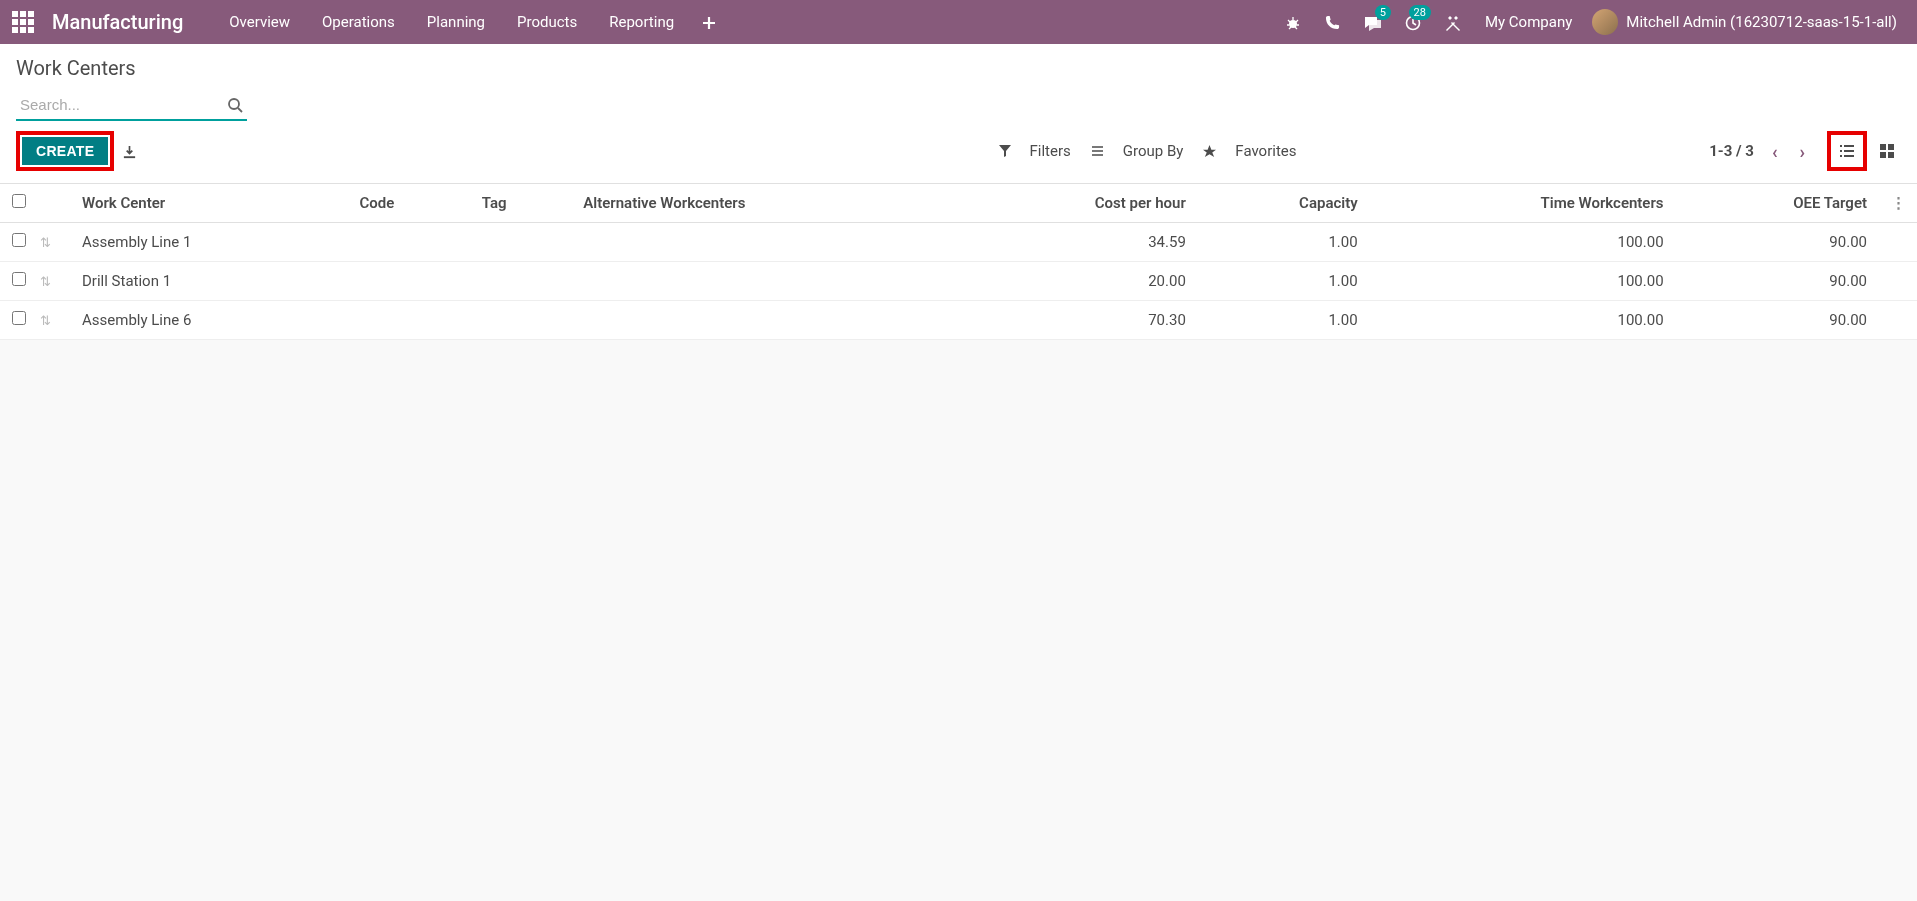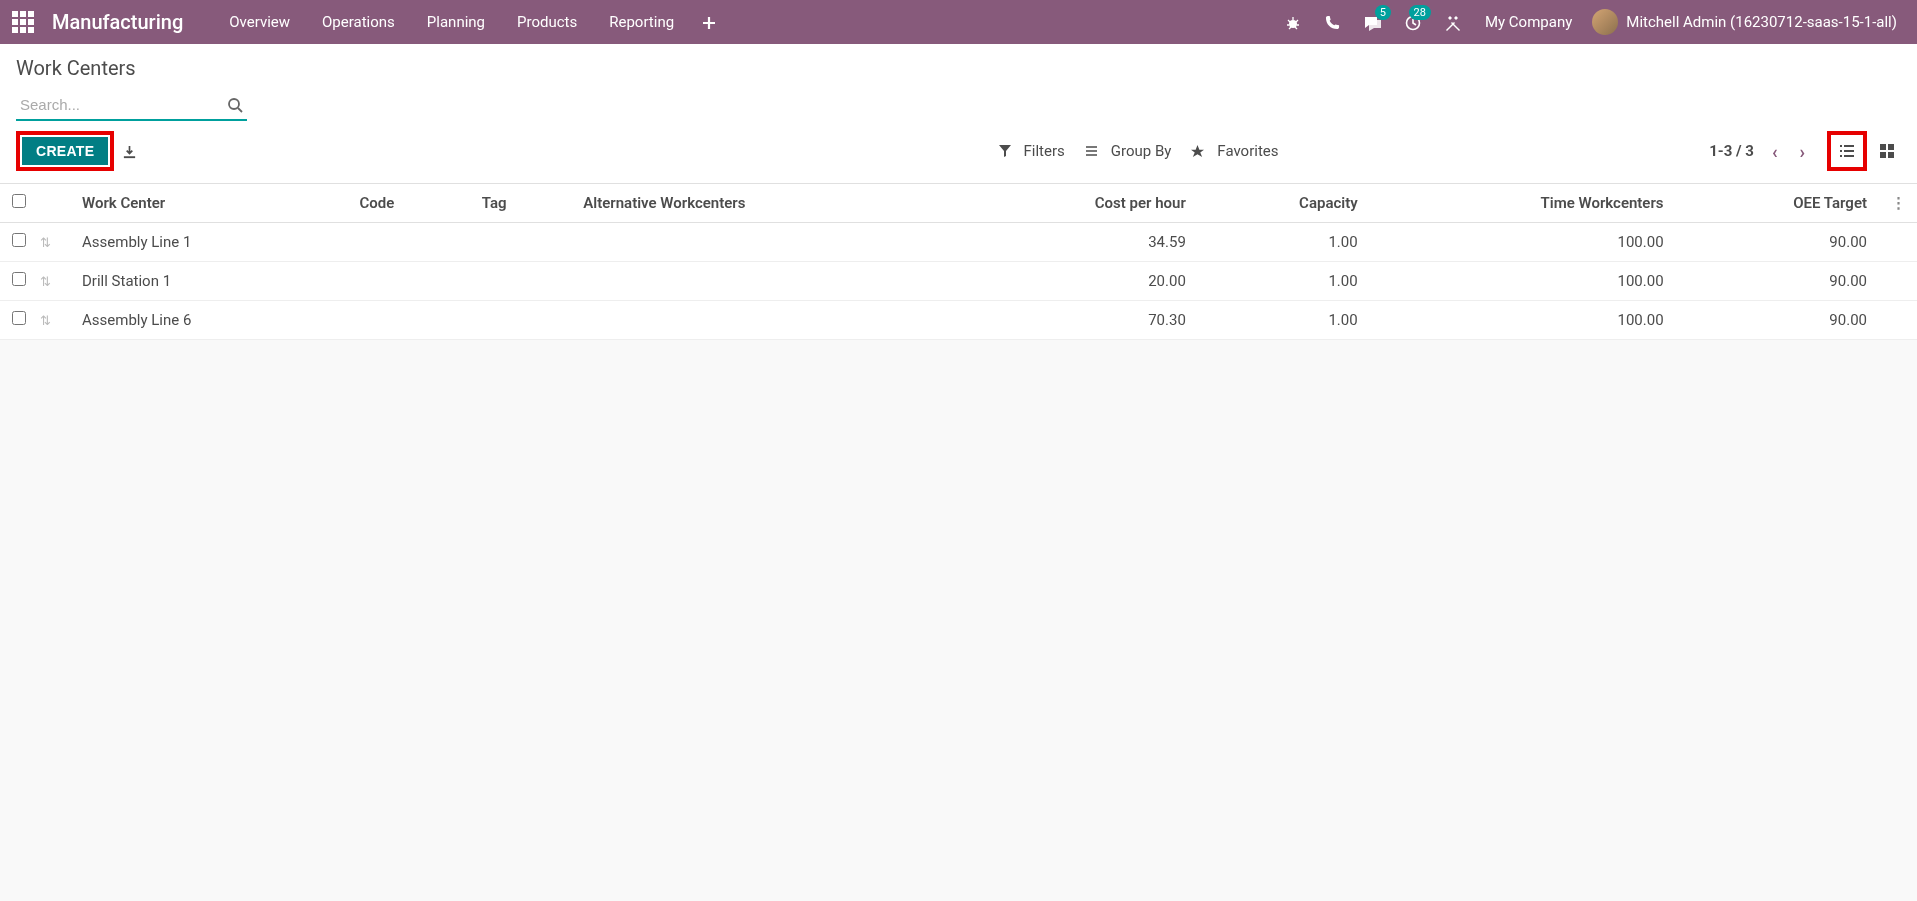--- a/index.html
+++ b/index.html
@@ -36,21 +36,21 @@
   .search-wrap { position: relative; }
   .search-input { width: 100%; border: none; border-bottom: 2px solid #00a09d; padding: 6px 28px 6px 4px; font-size: 15px; outline: none; }
   .search-input::placeholder { color: #aaa; }
   .search-icon { position: absolute; right: 4px; top: 6px; color: #666; }
   
   .controlbar-row2 { display: flex; align-items: center; padding: 10px 0 12px 0; }
   .btn-create { background: #017e84; color: #fff; border: none; padding: 6px 14px; font-size: 14px; font-weight: 600; cursor: pointer; letter-spacing: 0.3px; }
   .highlight-red { border: 4px solid #e60000; padding: 2px; display: inline-block; }
   .btn-download { color: #4c4c4c; margin-left: 8px; cursor: pointer; font-size: 15px; }
   .filter-group { display: flex; gap: 20px; margin-left: auto; margin-right: auto; padding-left: 40px;}
-  .filter-btn { color: #4c4c4c; cursor: pointer; font-size: 15px; display: flex; align-items: center; gap: 13px; }
+  .filter-btn { color: #4c4c4c; cursor: pointer; font-size: 15px; display: flex; align-items: center; gap: 19px; }
   .pager-group { display: flex; align-items: center; gap: 14px; }
   .pager-text { color: #4c4c4c; font-size: 15px; font-weight: bold; }
   .pager-arrow { color: #875a7b; cursor: pointer; font-size: 18px; padding: 0 4px; font-weight: bold; }
   .view-switch { display: flex; gap: 6px; margin-left: 18px; align-items: center; }
   .view-btn { width: 28px; height: 28px; display: flex; align-items: center; justify-content: center; cursor: pointer; color: #4c4c4c; font-size: 16px; }
   .view-btn.kanban { font-size: 14px; }
   
   .table-wrap { background: #fff; }
   table { width: 100%; border-collapse: collapse; }
   th { text-align: left; font-weight: 600; padding: 10px 12px; border-bottom: 1px solid #e0e0e0; color: #4c4c4c; font-size: 15px; white-space: nowrap; }

